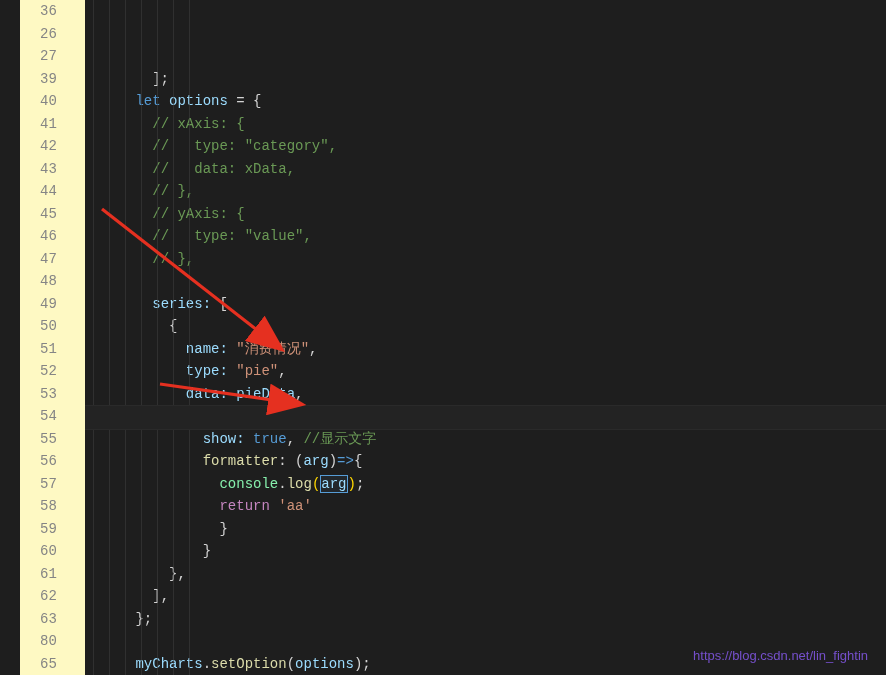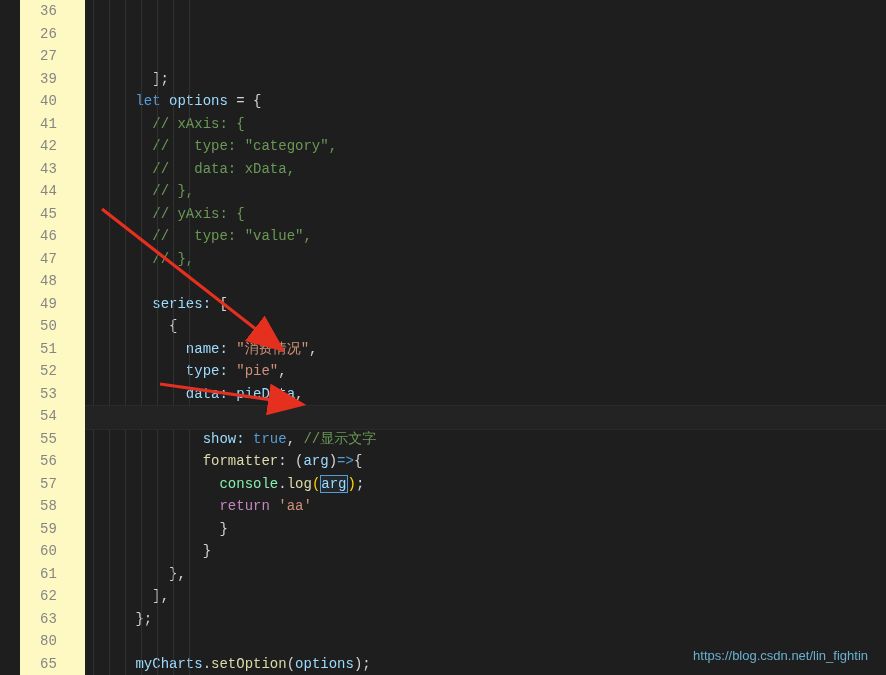--- a/index.html
+++ b/index.html
@@ -73,21 +73,21 @@
   .obj { color: #86efac; }
   .arg-sel {
     border: 1px solid #569cd6;
     background: rgba(86,156,214,0.08);
     padding: 0 0px;
   }
   .watermark {
     position: absolute;
     bottom: 12px;
     right: 18px;
-    color: #7dd3fc;
+    color: #8b5cf6;
     font-family: Arial, sans-serif;
     font-size: 13px;
     opacity: 0.8;
   }
   svg.arrows {
     position: absolute;
     top: 0; left: 0;
     width: 886px; height: 675px;
     pointer-events: none;
   }

